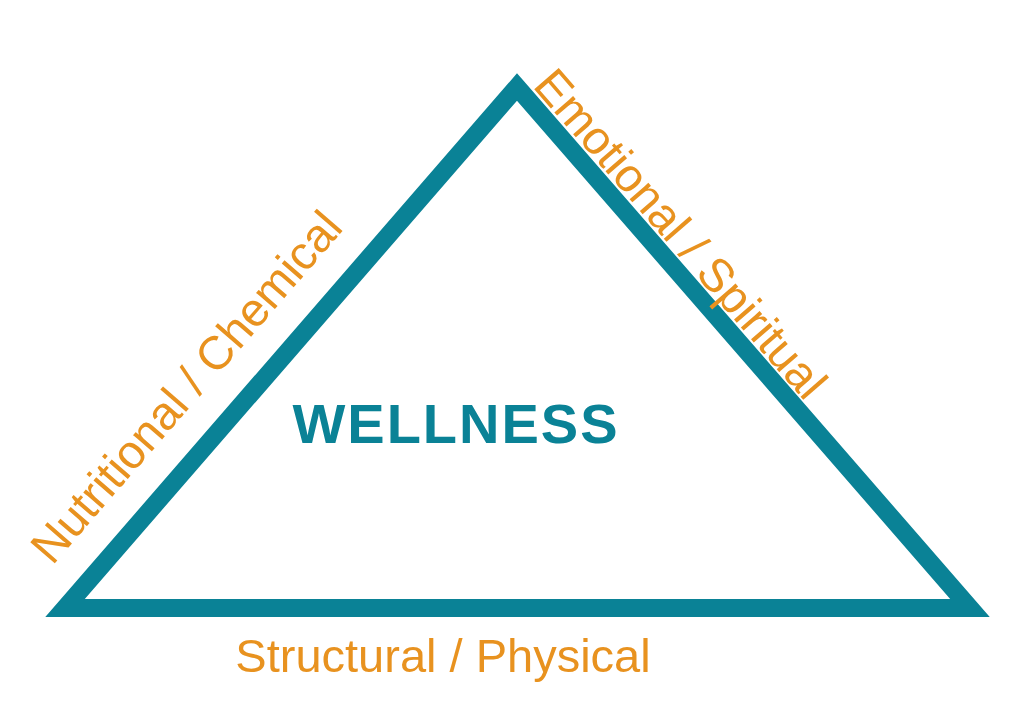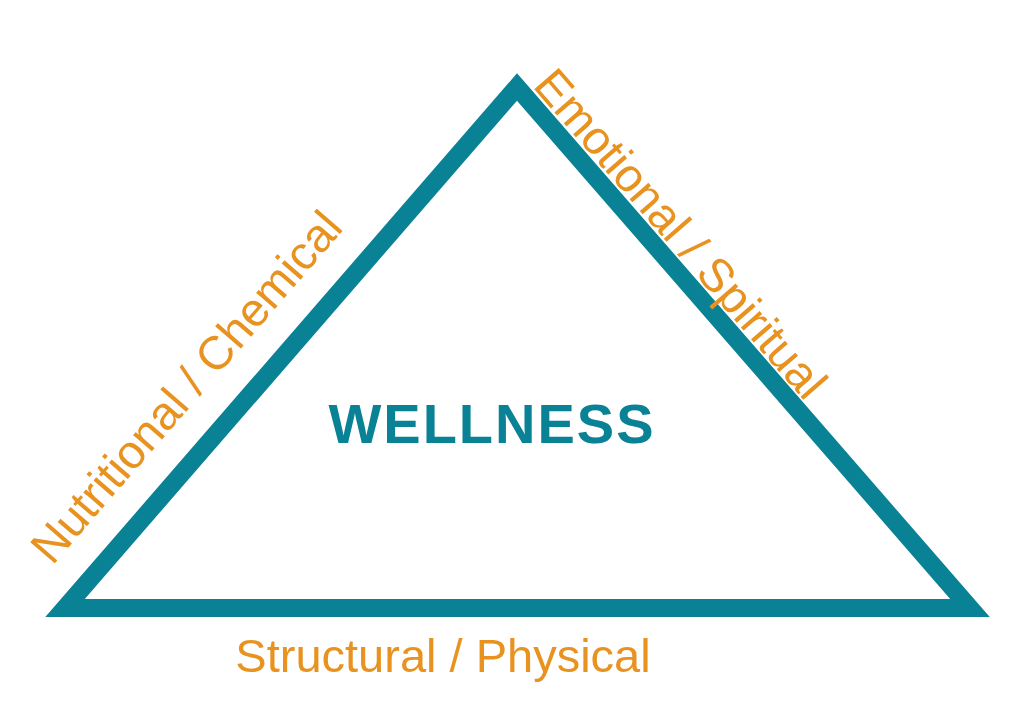--- a/index.html
+++ b/index.html
@@ -38,21 +38,20 @@
     left: 0;
     top: 396px;
     width: 912px;
     text-align: center;
     font-family: "Liberation Sans", sans-serif;
     font-weight: bold;
     font-size: 56px;
     line-height: 1;
     letter-spacing: 2px;
     white-space: nowrap;
-    padding-left: 36px;
   }
 
   
   .edge-label {
     position: absolute;
     font-family: "Liberation Sans", sans-serif;
     font-weight: normal;
     font-size: 47px;
     line-height: 1;
     white-space: nowrap;

